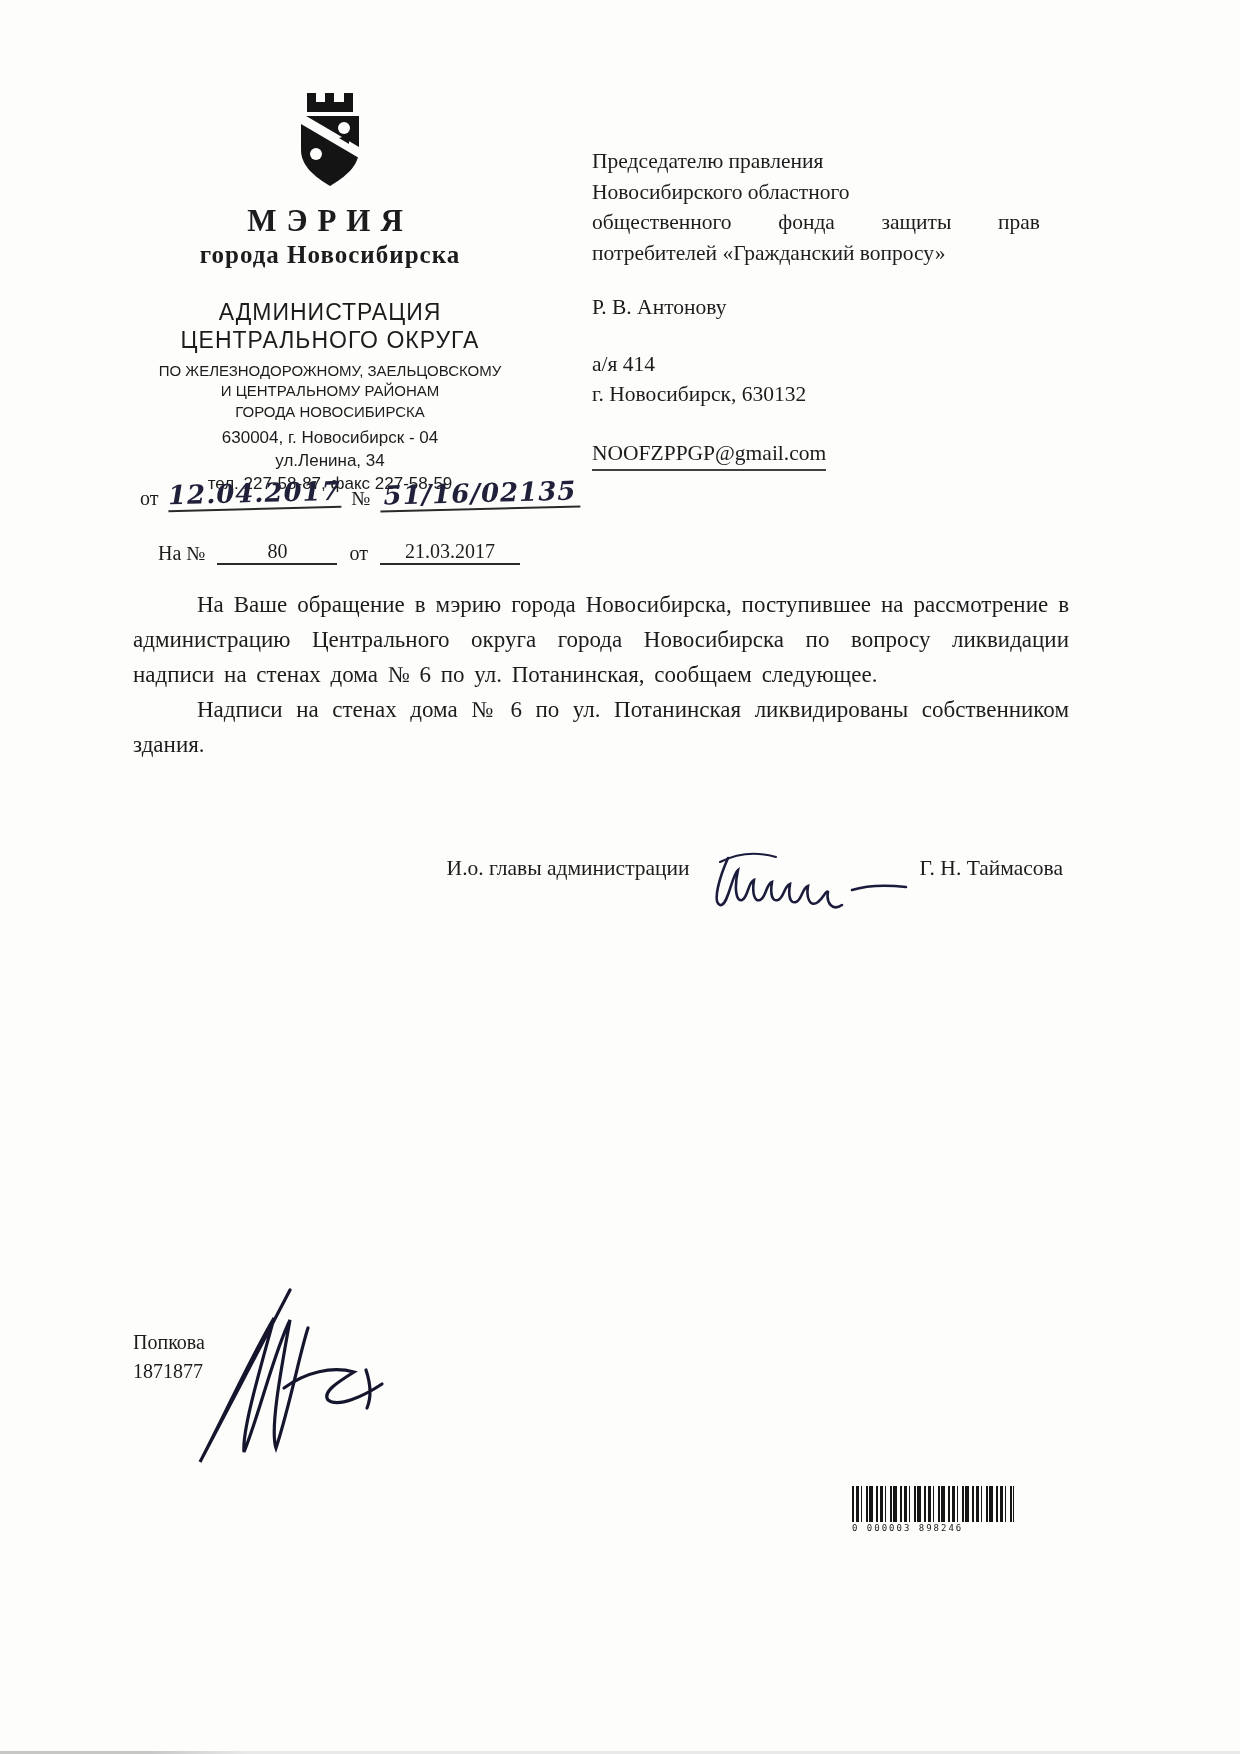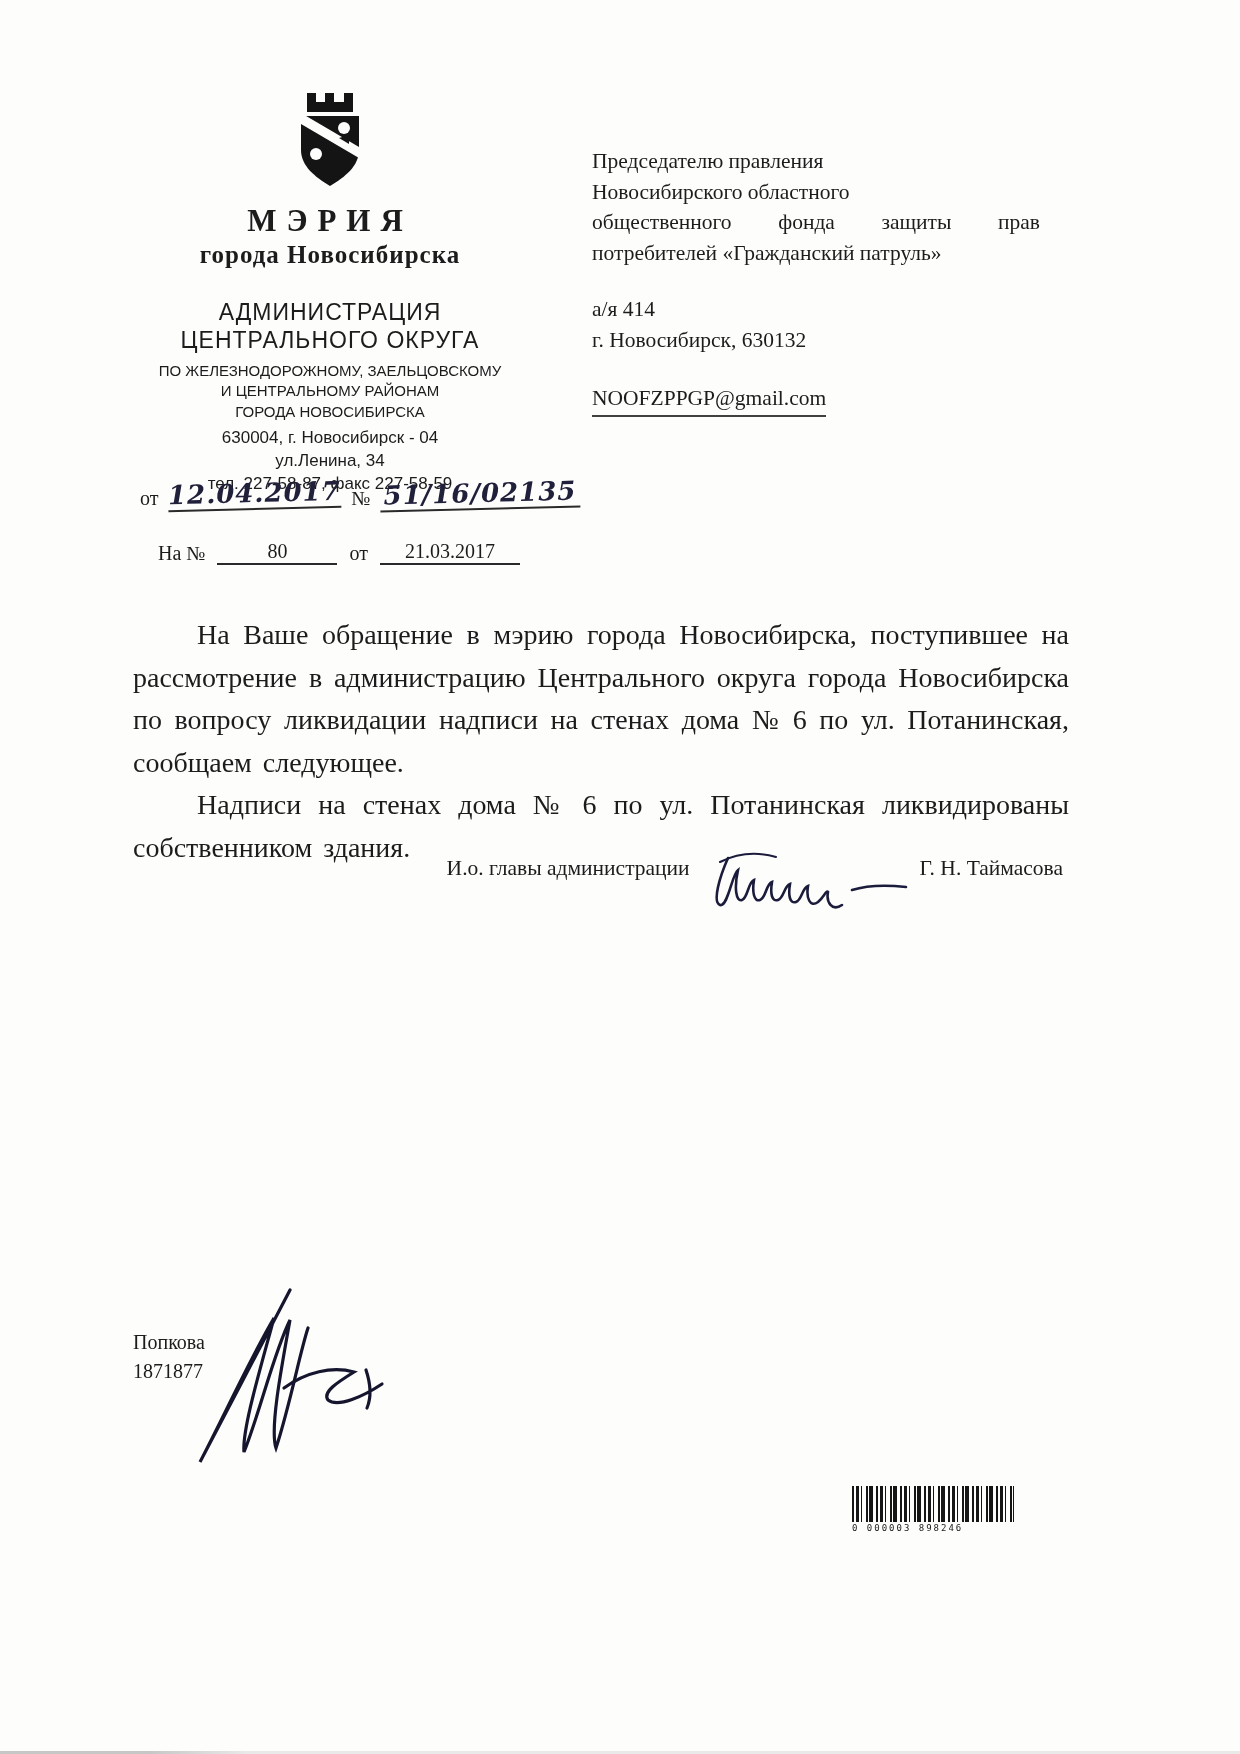--- a/index.html
+++ b/index.html
@@ -55,22 +55,22 @@
     position:absolute;left:592px;top:146px;width:448px;
     font-size:21.5px;line-height:1.42;
   }
   .addr-line{text-align:left;}
   .addr-line.just{text-align:justify;text-align-last:justify;}
   .addr-name{margin-top:24px;}
   .addr-box{margin-top:26px;}
   .addr-email{margin-top:28px;border-bottom:2px solid #404040;display:inline-block;padding-bottom:1px;}
   
   .letter-body{
-    position:absolute;left:133px;top:614px;width:936px;
-    font-size:28px;line-height:1.52;
+    position:absolute;left:133px;top:588px;width:936px;
+    font-size:23px;line-height:1.52;
     text-align:justify;word-spacing:4px;
   }
   .letter-body p{margin:0;text-indent:64px;}
   
   .sign-row{
     position:absolute;left:133px;top:856px;width:930px;
     display:flex;align-items:flex-start;justify-content:flex-end;
     font-size:21.5px;
   }
   .sign-svg{margin-top:-12px;}
@@ -149,21 +149,22 @@
     <span>На №</span>
     <span class="uline2 no">80</span>
     <span>от</span>
     <span class="uline2 dt">21.03.2017</span>
   </div>
 
   <div class="addressee">
     <div class="addr-line">Председателю правления</div>
     <div class="addr-line">Новосибирского областного</div>
     <div class="addr-line just">общественного фонда защиты прав</div>
-    <div class="addr-line">потребителей «Гражданский патруль»</div>
+    <div class="addr-line">потребителей «Гражданский вопросу»</div>
+    <div class="addr-name">Р. В. Антонову</div>
     <div class="addr-box">а/я 414</div>
     <div class="addr-line">г. Новосибирск, 630132</div>
     <div>
       <span class="addr-email">NOOFZPPGP@gmail.com</span>
     </div>
   </div>
 
   <div class="letter-body">
     <p>На Ваше обращение в мэрию города Новосибирска, поступившее на рассмотрение в администрацию Центрального округа города Новосибирска по вопросу ликвидации надписи на стенах дома № 6 по ул. Потанинская, сообщаем следующее.</p>
     <p>Надписи на стенах дома № 6 по ул. Потанинская ликвидированы собственником здания.</p>

